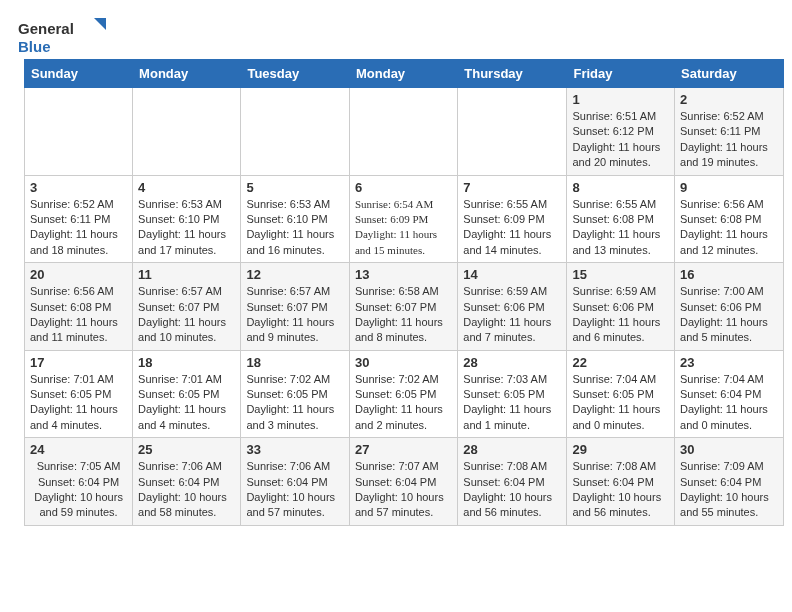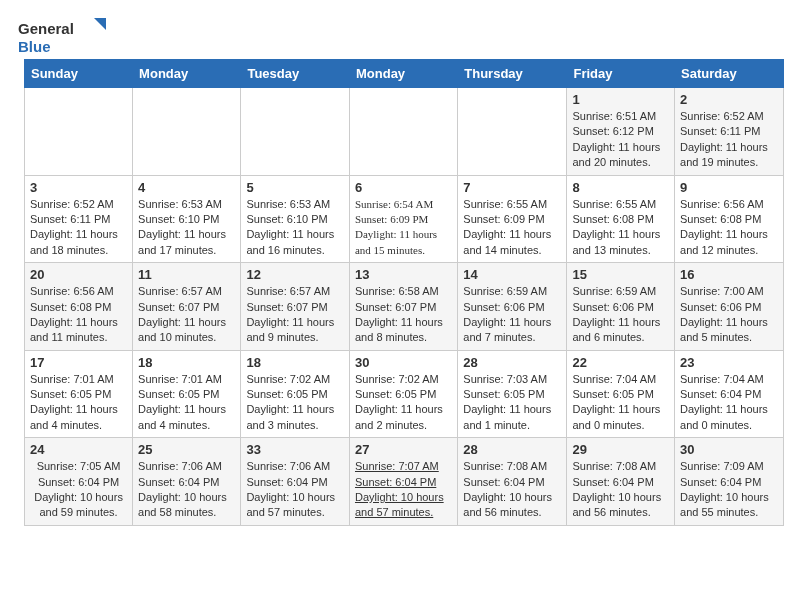--- a/index.html
+++ b/index.html
@@ -276,21 +276,21 @@
 Daylight: 10 hours and 58 minutes.</div>
         </td>
         <td>
           <span class="day-number">33</span>
           <div class="day-info" style="white-space: pre-line;">Sunrise: 7:06 AM
 Sunset: 6:04 PM
 Daylight: 10 hours and 57 minutes.</div>
         </td>
         <td>
           <span class="day-number">27</span>
-          <div class="day-info" style="white-space: pre-line; text-decoration: underline;">Sunrise: 7:07 AM
+          <div class="day-info" style="white-space: pre-line;">Sunrise: 7:07 AM
 Sunset: 6:04 PM
 Daylight: 10 hours and 57 minutes.</div>
         </td>
         <td>
           <span class="day-number">28</span>
           <div class="day-info" style="white-space: pre-line;">Sunrise: 7:08 AM
 Sunset: 6:04 PM
 Daylight: 10 hours and 56 minutes.</div>
         </td>
         <td>

